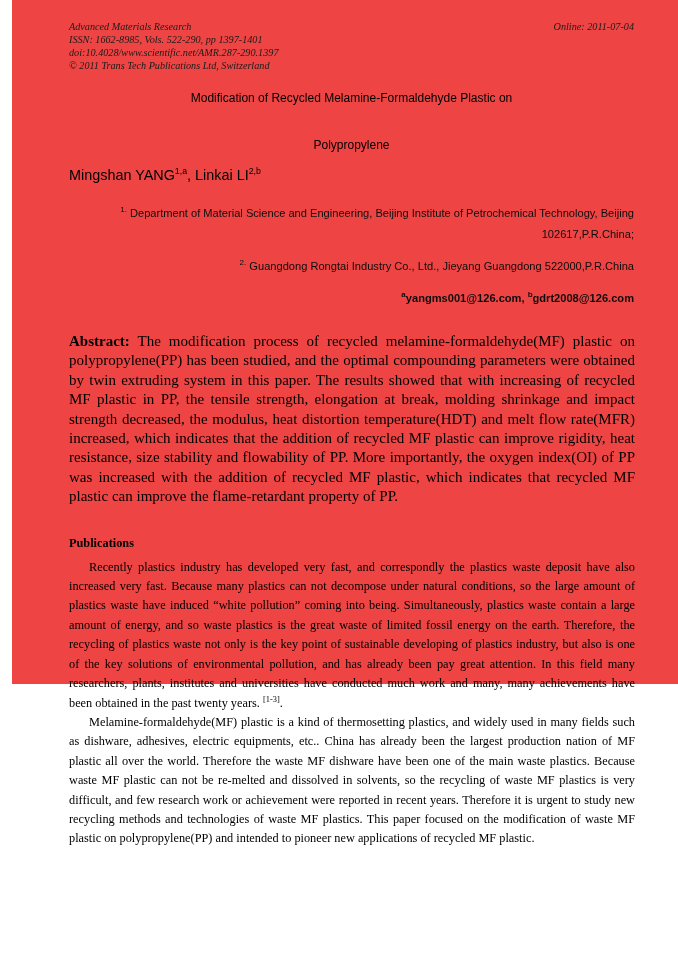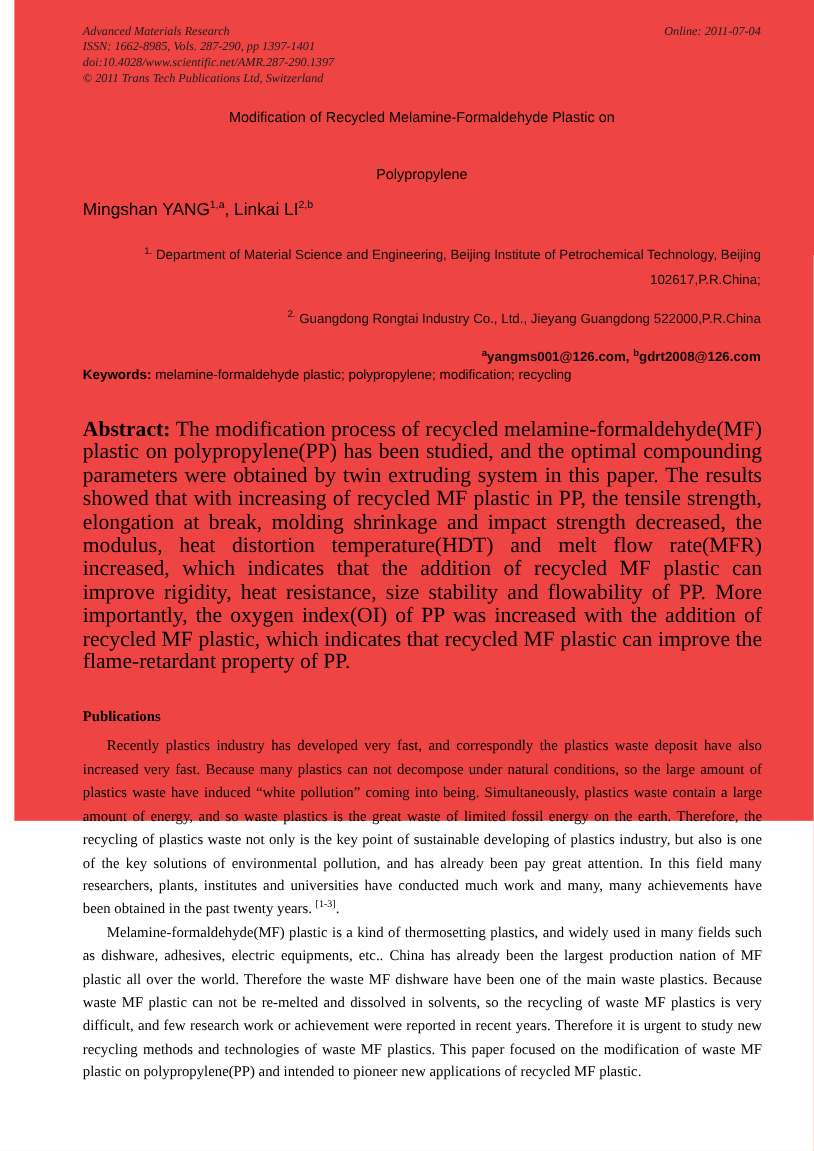--- a/index.html
+++ b/index.html
@@ -122,21 +122,21 @@
   }
   .keywords .kw-label {
     font-weight: bold;
   }
 
   .abstract {
     margin: 27px 0 0 0;
     text-align: justify;
     text-justify: inter-word;
     line-height: 19.4px;
-    font-size: 18px;
+    font-size: 15px;
   }
   .abstract .abs-label {
     font-weight: bold;
   }
 
   .section-heading {
     margin: 28px 0 0 0;
     font-weight: bold;
     font-size: 12.3px;
     line-height: 17px;
@@ -162,21 +162,21 @@
 </head>
 <body>
 
 <div class="page">
 
   <div class="journal-header">
     <div class="hdr-row">
       <span>Advanced Materials Research</span>
       <span class="online">Online: 2011-07-04</span>
     </div>
-    <div class="hdr-row">ISSN: 1662-8985, Vols. 287-290, pp 1397-1401</div>
+    <div class="hdr-row">ISSN: 1662-8985, Vols. 522-290, pp 1397-1401</div>
     <div class="hdr-row">doi:10.4028/www.scientific.net/AMR.287-290.1397</div>
     <div class="hdr-row">© 2011 Trans Tech Publications Ltd, Switzerland</div>
   </div>
 
   <div class="title-block">
     <div>Modification of Recycled Melamine-Formaldehyde Plastic on</div>
     <div class="title-line2">Polypropylene</div>
   </div>
 
   <div class="authors">
@@ -184,21 +184,20 @@
   </div>
 
   <div class="affiliations">
     <p class="affil-1"><sup>1.</sup><span> Department of Material Science and Engineering, Beijing Institute of Petrochemical Technology, Beijing 102617,P.R.China;</span></p>
     <p class="affil-2"><sup>2.</sup><span> Guangdong Rongtai Industry Co., Ltd., Jieyang Guangdong 522000,P.R.China</span></p>
     <p class="emails"><sup>a</sup><span>yangms001@126.com</span><span>, </span><sup>b</sup><span>gdrt2008@126.com</span></p>
   </div>
 
   <div class="body-col">
 
-    <p class="keywords"><span class="kw-label">Keywords:</span><span> melamine-formaldehyde plastic; polypropylene; modification; recycling</span></p>
 
     <p class="abstract"><span class="abs-label">Abstract:</span><span> The modification process of recycled melamine-formaldehyde(MF) plastic on polypropylene(PP) has been studied, and the optimal compounding parameters were obtained by twin extruding system in this paper. The results showed that with increasing of recycled MF plastic in PP, the tensile strength, elongation at break, molding shrinkage and impact strength decreased, the modulus, heat distortion temperature(HDT) and melt flow rate(MFR) increased, which indicates that the addition of recycled MF plastic can improve rigidity, heat resistance, size stability and flowability of PP. More importantly, the oxygen index(OI) of PP was increased with the addition of recycled MF plastic, which indicates that recycled MF plastic can improve the flame-retardant property of PP.</span></p>
 
     <p class="section-heading">Publications</p>
 
     <p class="para"><span>Recently plastics industry has developed very fast, and correspondly the plastics waste deposit have also increased very fast. Because many plastics can not decompose under natural conditions, so the large amount of plastics waste have induced “white pollution” coming into being. Simultaneously, plastics waste contain a large amount of energy, and so waste plastics is the great waste of limited fossil energy on the earth. Therefore, the recycling of plastics waste not only is the key point of sustainable developing of plastics industry, but also is one of the key solutions of environmental pollution, and has already been pay great attention. In this field many researchers, plants, institutes and universities have conducted much work and many, many achievements have been obtained in the past twenty years. </span><sup class="cite">[1-3]</sup><span>.</span></p>
 
     <p class="para tight">Melamine-formaldehyde(MF) plastic is a kind of thermosetting plastics, and widely used in many fields such as dishware, adhesives, electric equipments, etc.. China has already been the largest production nation of MF plastic all over the world. Therefore the waste MF dishware have been one of the main waste plastics. Because waste MF plastic can not be re-melted and dissolved in solvents, so the recycling of waste MF plastics is very difficult, and few research work or achievement were reported in recent years. Therefore it is urgent to study new recycling methods and technologies of waste MF plastics. This paper focused on the modification of waste MF plastic on polypropylene(PP) and intended to pioneer new applications of recycled MF plastic.</p>
 
   </div>

